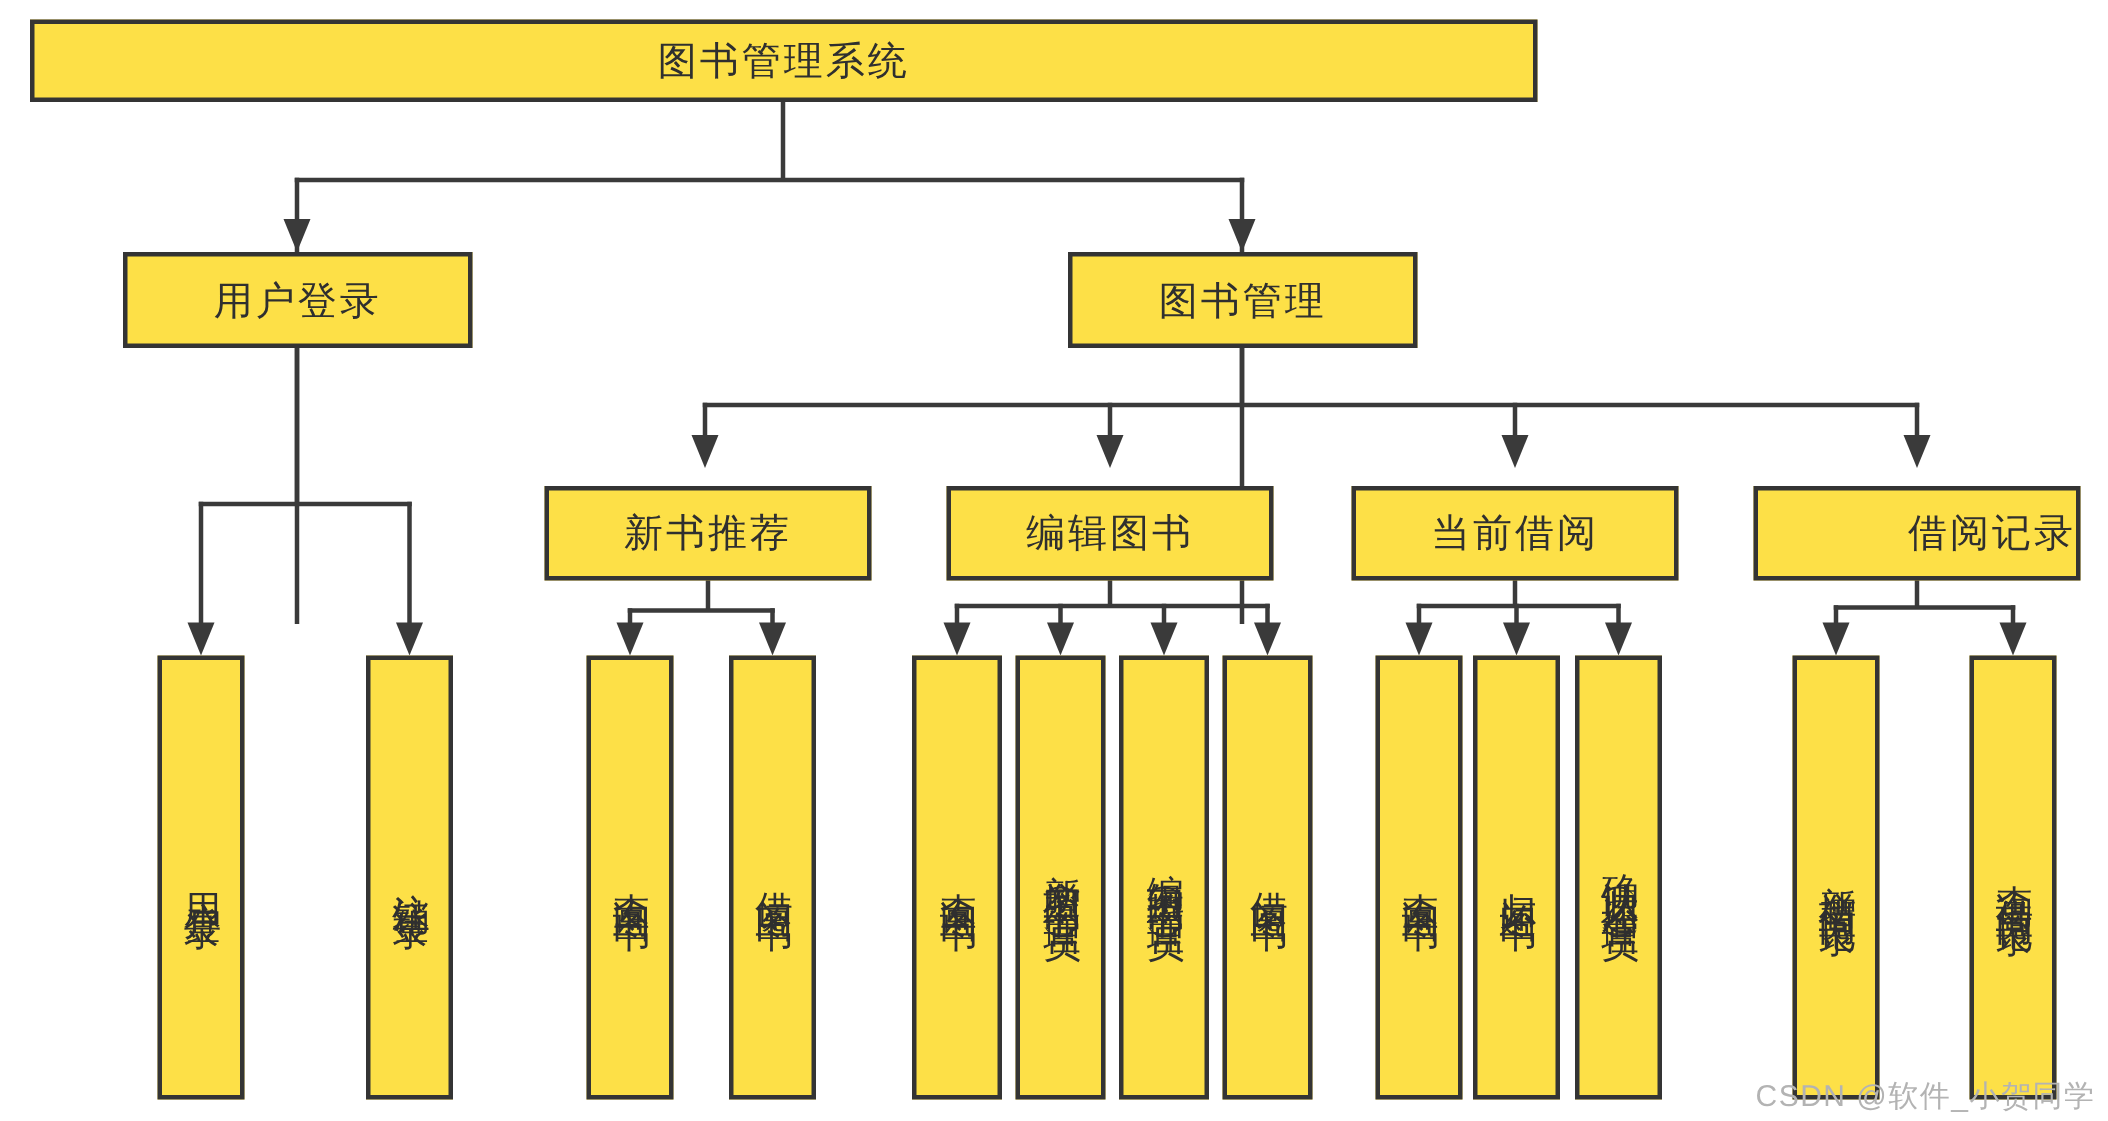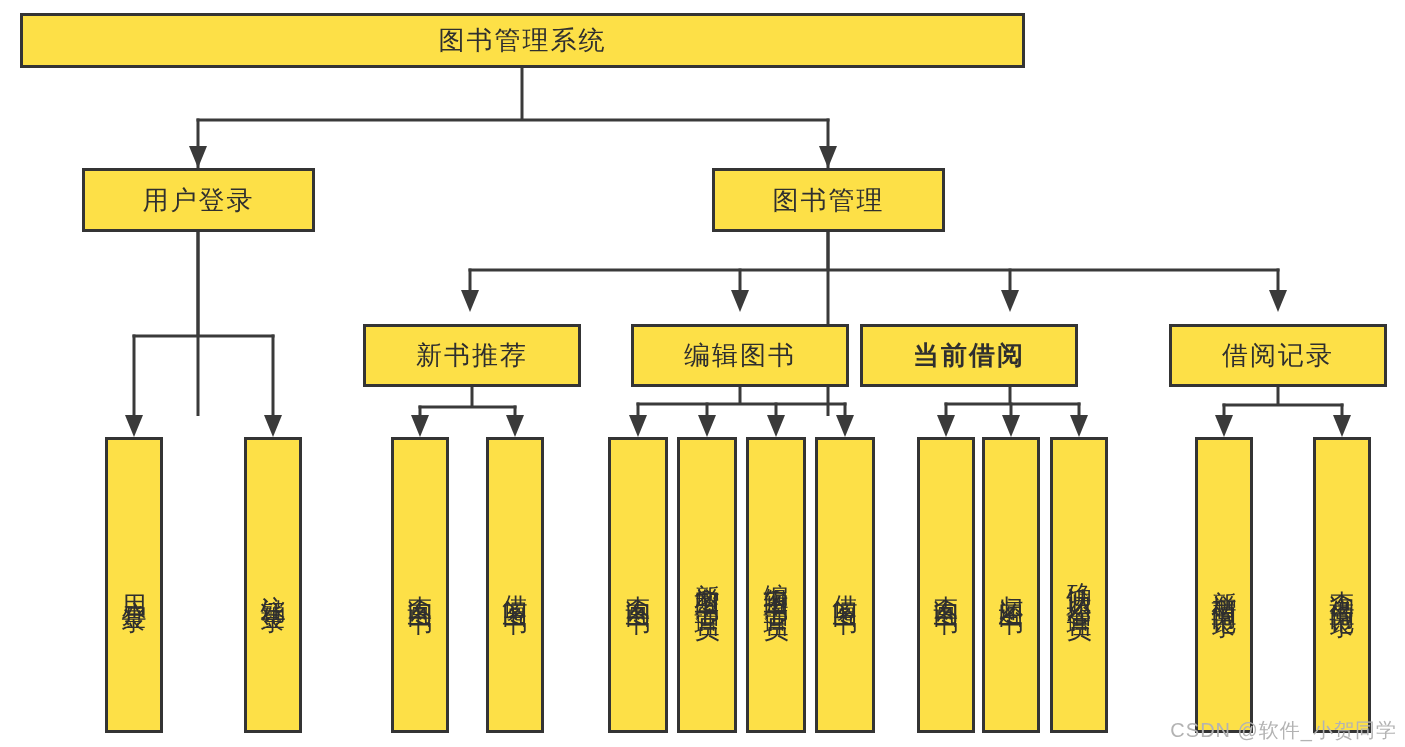--- a/index.html
+++ b/index.html
@@ -24,22 +24,22 @@
   }
   
   .n-root{left:20px;top:13px;width:1005px;height:55px;}
   
   .n-login{left:82px;top:168px;width:233px;height:64px;}
   .n-mgmt{left:712px;top:168px;width:233px;height:64px;text-align:right;}
   
   .n-l3{top:312px;width:218px;height:63px;margin-top:12px;}
   .n-rec{left:363px;}
   .n-borrow{left:631px;}
-  .n-current{left:860px;font-weight:bold;}
-  .n-records{left:1169px;}
+  .n-current{left:901px;}
+  .n-records{left:1169px;justify-content:flex-end;}
   
   .leaf{top:437px;width:58px;height:296px;}
   .leaf.w60{width:60px;}
   .lf-1{left:105px;}  .lf-2{left:244px;}
   .lf-3{left:391px;}  .lf-4{left:486px;}
   .lf-5{left:608px;}  .lf-6{left:677px;}  .lf-7{left:746px;}  .lf-8{left:815px;}
   .lf-9{left:917px;}  .lf-10{left:982px;} .lf-11{left:1050px;}
   .lf-12{left:1195px;}.lf-13{left:1313px;}
   .watermark{
     position:absolute;right:8px;bottom:3px;

